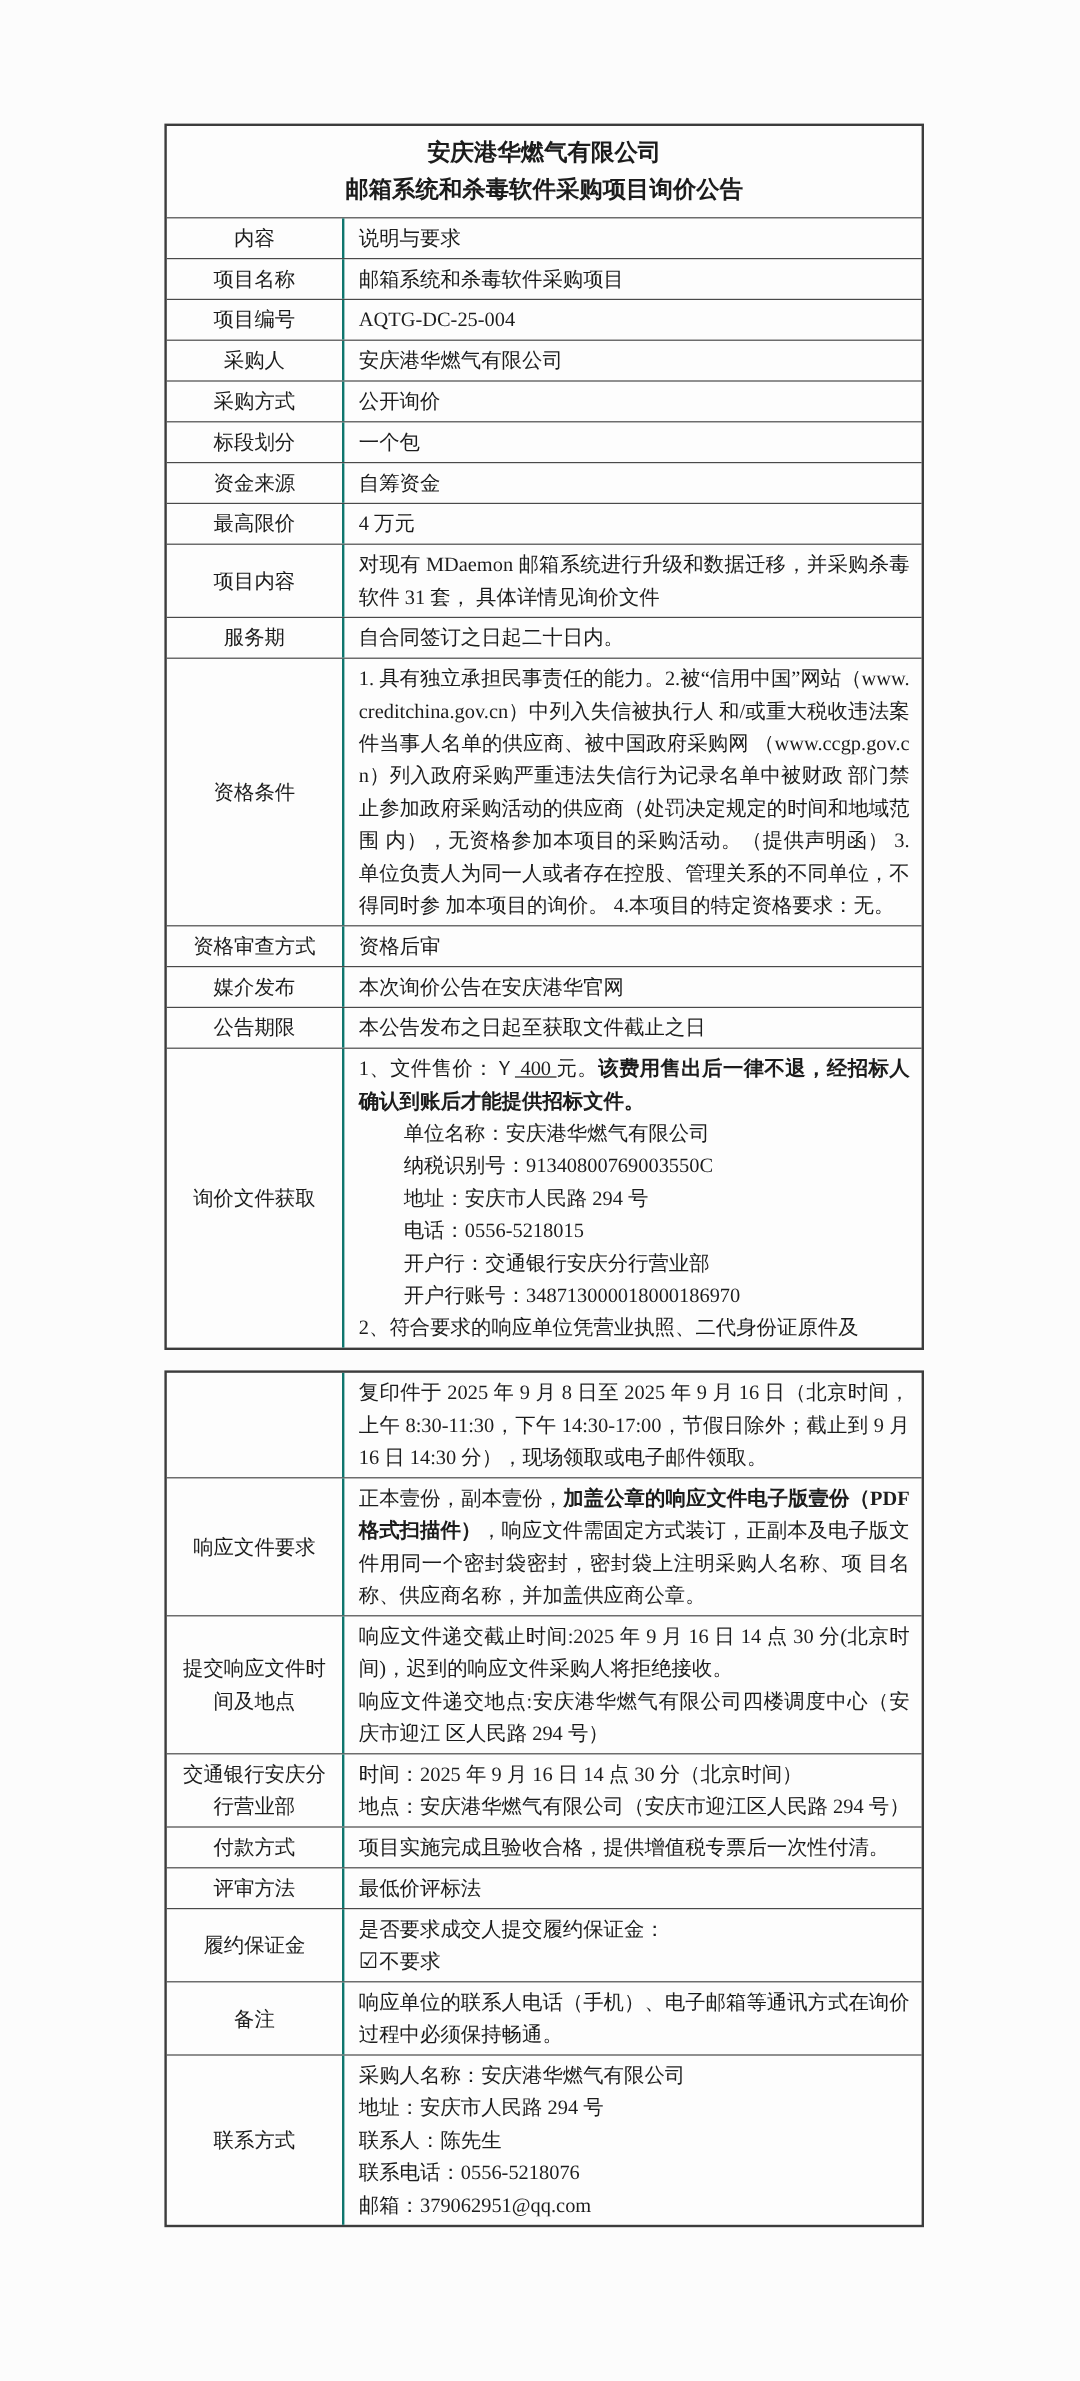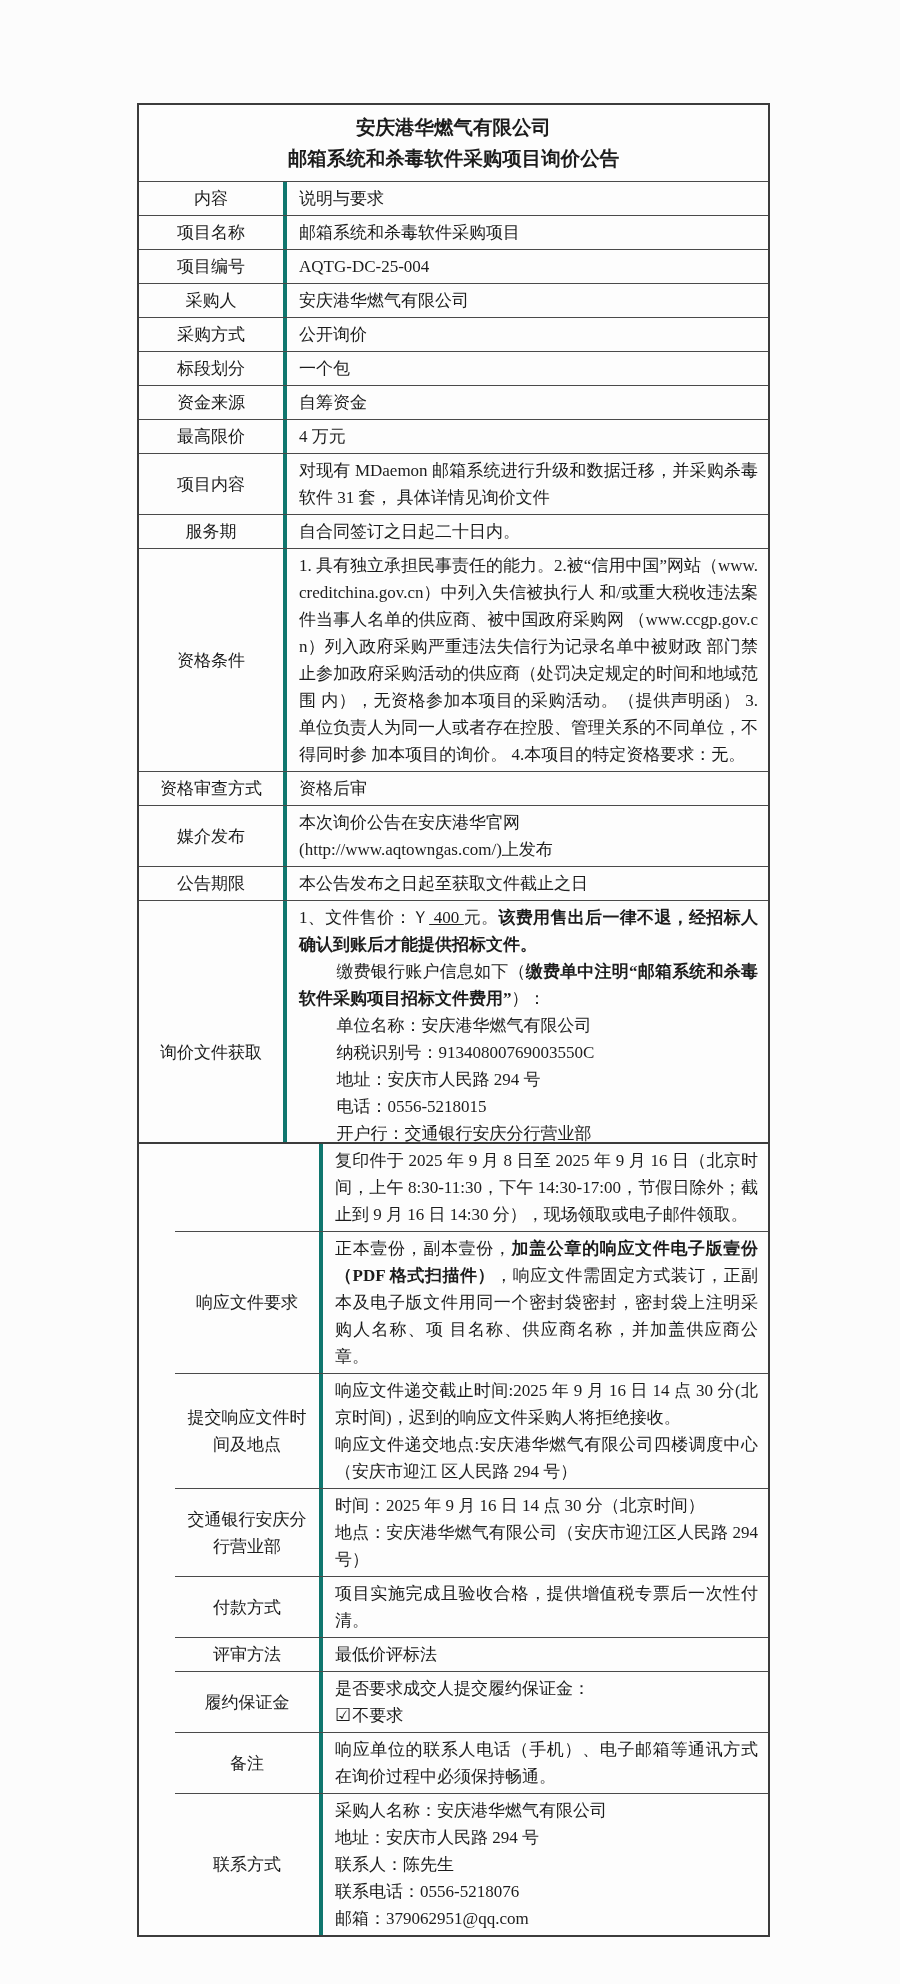--- a/index.html
+++ b/index.html
@@ -10,25 +10,25 @@
     color:#1c1c1c;
     -webkit-font-smoothing:antialiased;
   }
   .sheet{position:absolute;left:0;top:0;width:900px;height:1984px;background:#fcfcfc;}
   .doc-table{
     position:absolute;left:137px;width:633px;
     border:2px solid #3c3c3c;background:#fdfdfd;
     box-sizing:border-box;
   }
   #table1{top:103px;}
-  #table2{top:1142px;padding-left:36px;}
+  #table2{top:1142px;}
   .row{display:flex;border-top:1px solid #4a4a4a;min-height:33px;box-sizing:border-box;}
   .row:first-child{border-top:none;}
   .lbl{
-    width:148px;flex:0 0 148px;border-right:4px solid #0f766e;
+    width:148px;flex:0 0 148px;border-right:2px solid #0f766e;
     display:flex;flex-direction:column;justify-content:center;align-items:center;
     text-align:center;padding:3px 8px;box-sizing:border-box;
     font-size:17px;line-height:27px;
   }
   .val{
     flex:1;display:flex;flex-direction:column;justify-content:center;
     padding:3px 10px 3px 12px;box-sizing:border-box;
     font-size:17px;line-height:27px;
   }
   .title-row{
@@ -116,34 +116,32 @@
 
     <div class="row">
       <div class="lbl">资格审查方式</div>
       <div class="val">资格后审</div>
     </div>
 
     <div class="row">
       <div class="lbl">媒介发布</div>
       <div class="val">
         <div>本次询价公告在安庆港华官网</div>
-        <div>(http://www.aqtowngas.com/)上发布</div>
       </div>
     </div>
 
     <div class="row">
       <div class="lbl">公告期限</div>
       <div class="val">本公告发布之日起至获取文件截止之日</div>
     </div>
 
     <div class="row">
       <div class="lbl">询价文件获取</div>
       <div class="val">
         <p class="jp"><span>1、文件售价：Ｙ</span><span class="u"> 400 </span><span>元。</span><span class="b">该费用售出后一律不退，经招标人确认到账后才能提供招标文件。</span></p>
-        <p class="jp indent"><span>缴费银行账户信息如下（</span><span class="b">缴费单中注明“邮箱系统和杀毒软件采购项目招标文件费用”</span><span>）：</span></p>
         <div class="ind">单位名称：安庆港华燃气有限公司</div>
         <div class="ind">纳税识别号：91340800769003550C</div>
         <div class="ind">地址：安庆市人民路 294 号</div>
         <div class="ind">电话：0556-5218015</div>
         <div class="ind">开户行：交通银行安庆分行营业部</div>
         <div class="ind">开户行账号：348713000018000186970</div>
         <div>2、符合要求的响应单位凭营业执照、二代身份证原件及</div>
       </div>
     </div>
 

